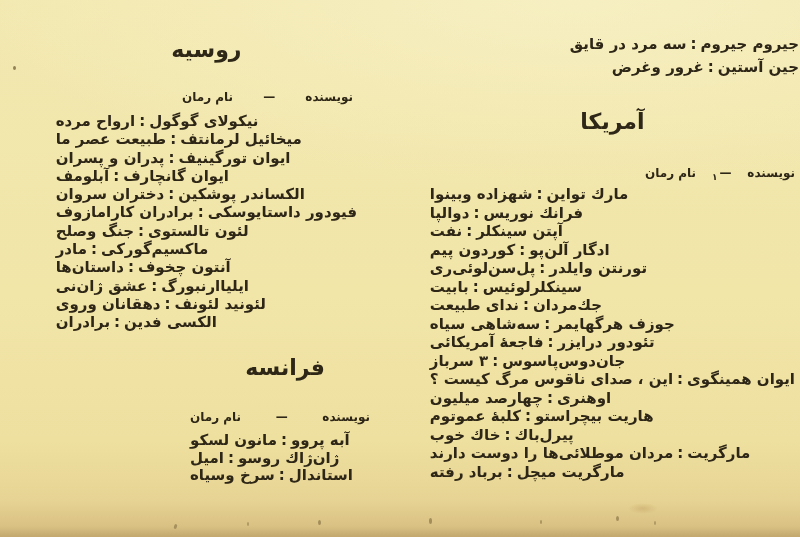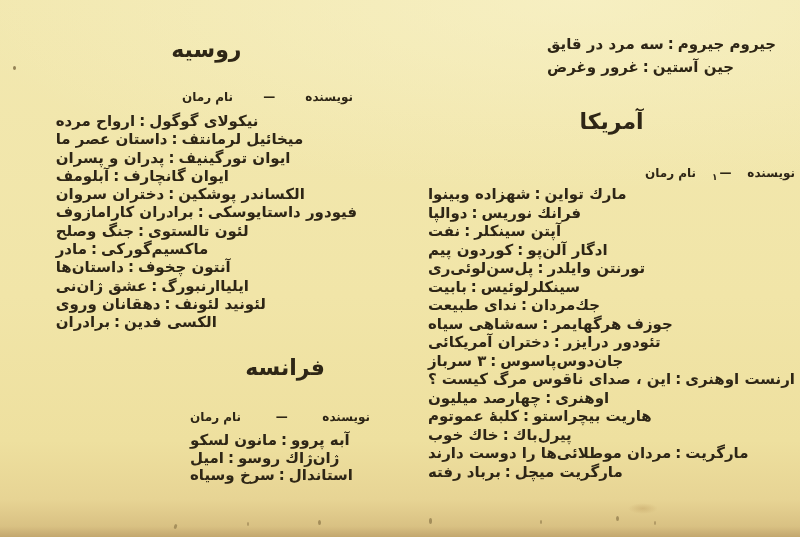--- a/index.html
+++ b/index.html
@@ -10,21 +10,21 @@
     direction:rtl;
     background:
       radial-gradient(130% 60% at 72% 0%, rgba(250,245,208,0.55) 0%, rgba(250,245,208,0) 60%),
       linear-gradient(180deg, #f2e8b0 0%, #f1e5a8 55%, #eee09f 82%, #e7d494 93%, #d9c183 98%, #c3a76e 100%);
   }
   .row{white-space:nowrap;}
   .sep{margin:0 4px;}
   
   .top-block{
     position:absolute; top:33px; left:547px; width:252px;
-    direction:rtl; text-align:left;
+    direction:rtl; text-align:right;
     font-size:15px; line-height:23px;
   }
   .sec{position:absolute; text-align:right;}
   .heading{margin:0; font-size:22px; line-height:28px; text-align:center;}
   .cols{
     display:flex; justify-content:space-between; align-items:flex-start;
     font-size:12px; line-height:15px;
   }
   .note{font-size:9px; margin-right:2px;}
   .list{font-size:15px;}
@@ -65,21 +65,21 @@
 
   <section class="sec sec-russia">
     <h2 class="heading">روسیه</h2>
     <div class="cols">
       <span>نویسنده</span>
       <span class="dash">—</span>
       <span>نام رمان</span>
     </div>
     <div class="list">
         <div class="row"><span class="author">نیکولای گوگول</span><span class="sep">:</span><span class="novel">ارواح مرده</span></div>
-        <div class="row"><span class="author">میخائیل لرمانتف</span><span class="sep">:</span><span class="novel">داستان عصر ما</span></div>
+        <div class="row"><span class="author">میخائیل لرمانتف</span><span class="sep">:</span><span class="novel">طبیعت عصر ما</span></div>
         <div class="row"><span class="author">ایوان تورگینیف</span><span class="sep">:</span><span class="novel">پدران و پسران</span></div>
         <div class="row"><span class="author">ایوان گانچارف</span><span class="sep">:</span><span class="novel">آبلومف</span></div>
         <div class="row"><span class="author">الکساندر پوشکین</span><span class="sep">:</span><span class="novel">دختران سروان</span></div>
         <div class="row"><span class="author">فیودور داستایوسکی</span><span class="sep">:</span><span class="novel">برادران کارامازوف</span></div>
         <div class="row"><span class="author">لئون تالستوی</span><span class="sep">:</span><span class="novel">جنگ وصلح</span></div>
         <div class="row"><span class="author">ماکسیم‌گورکی</span><span class="sep">:</span><span class="novel">مادر</span></div>
         <div class="row"><span class="author">آنتون چخوف</span><span class="sep">:</span><span class="novel">داستان‌ها</span></div>
         <div class="row"><span class="author">ایلیاارنبورگ</span><span class="sep">:</span><span class="novel">عشق ژان‌نی</span></div>
         <div class="row"><span class="author">لئونید لئونف</span><span class="sep">:</span><span class="novel">دهقانان وروی</span></div>
         <div class="row"><span class="author">الکسی فدین</span><span class="sep">:</span><span class="novel">برادران</span></div>
@@ -95,23 +95,23 @@
     </div>
     <div class="list">
         <div class="row"><span class="author">مارك تواین</span><span class="sep">:</span><span class="novel">شهزاده وبینوا</span></div>
         <div class="row"><span class="author">فرانك نوریس</span><span class="sep">:</span><span class="novel">دوالپا</span></div>
         <div class="row"><span class="author">آپتن سینکلر</span><span class="sep">:</span><span class="novel">نفت</span></div>
         <div class="row"><span class="author">ادگار آلن‌پو</span><span class="sep">:</span><span class="novel">کوردون پیم</span></div>
         <div class="row"><span class="author">تورنتن وایلدر</span><span class="sep">:</span><span class="novel">پل‌سن‌لوئی‌ری</span></div>
         <div class="row"><span class="author">سینکلرلوئیس</span><span class="sep">:</span><span class="novel">بابیت</span></div>
         <div class="row"><span class="author">جك‌مردان</span><span class="sep">:</span><span class="novel">ندای طبیعت</span></div>
         <div class="row"><span class="author">جوزف هرگهایمر</span><span class="sep">:</span><span class="novel">سه‌شاهی سیاه</span></div>
-        <div class="row"><span class="author">تئودور درایزر</span><span class="sep">:</span><span class="novel">دختران آمریکائی</span></div>
+        <div class="row"><span class="author">تئودور درایزر</span><span class="sep">:</span><span class="novel">فاجعۀ آمریکائی</span></div>
         <div class="row"><span class="author">جان‌دوس‌پاسوس</span><span class="sep">:</span><span class="novel">۳ سرباز</span></div>
-        <div class="row"><span class="author">ارنست اوهنری</span><span class="sep">:</span><span class="novel">این ، صدای ناقوس مرگ کیست ؟</span></div>
+        <div class="row"><span class="author">ایوان همینگوی</span><span class="sep">:</span><span class="novel">این ، صدای ناقوس مرگ کیست ؟</span></div>
         <div class="row"><span class="author">اوهنری</span><span class="sep">:</span><span class="novel">چهارصد میلیون</span></div>
         <div class="row"><span class="author">هاریت بیچراستو</span><span class="sep">:</span><span class="novel">کلبۀ عموتوم</span></div>
         <div class="row"><span class="author">پیرل‌باك</span><span class="sep">:</span><span class="novel">خاك خوب</span></div>
         <div class="row"><span class="author">مارگریت</span><span class="sep">:</span><span class="novel">مردان موطلائی‌ها را دوست دارند</span></div>
         <div class="row"><span class="author">مارگریت میچل</span><span class="sep">:</span><span class="novel">برباد رفته</span></div>
       </div>
   </section>
 
   <section class="sec sec-france">
     <h2 class="heading">فرانسه</h2>

